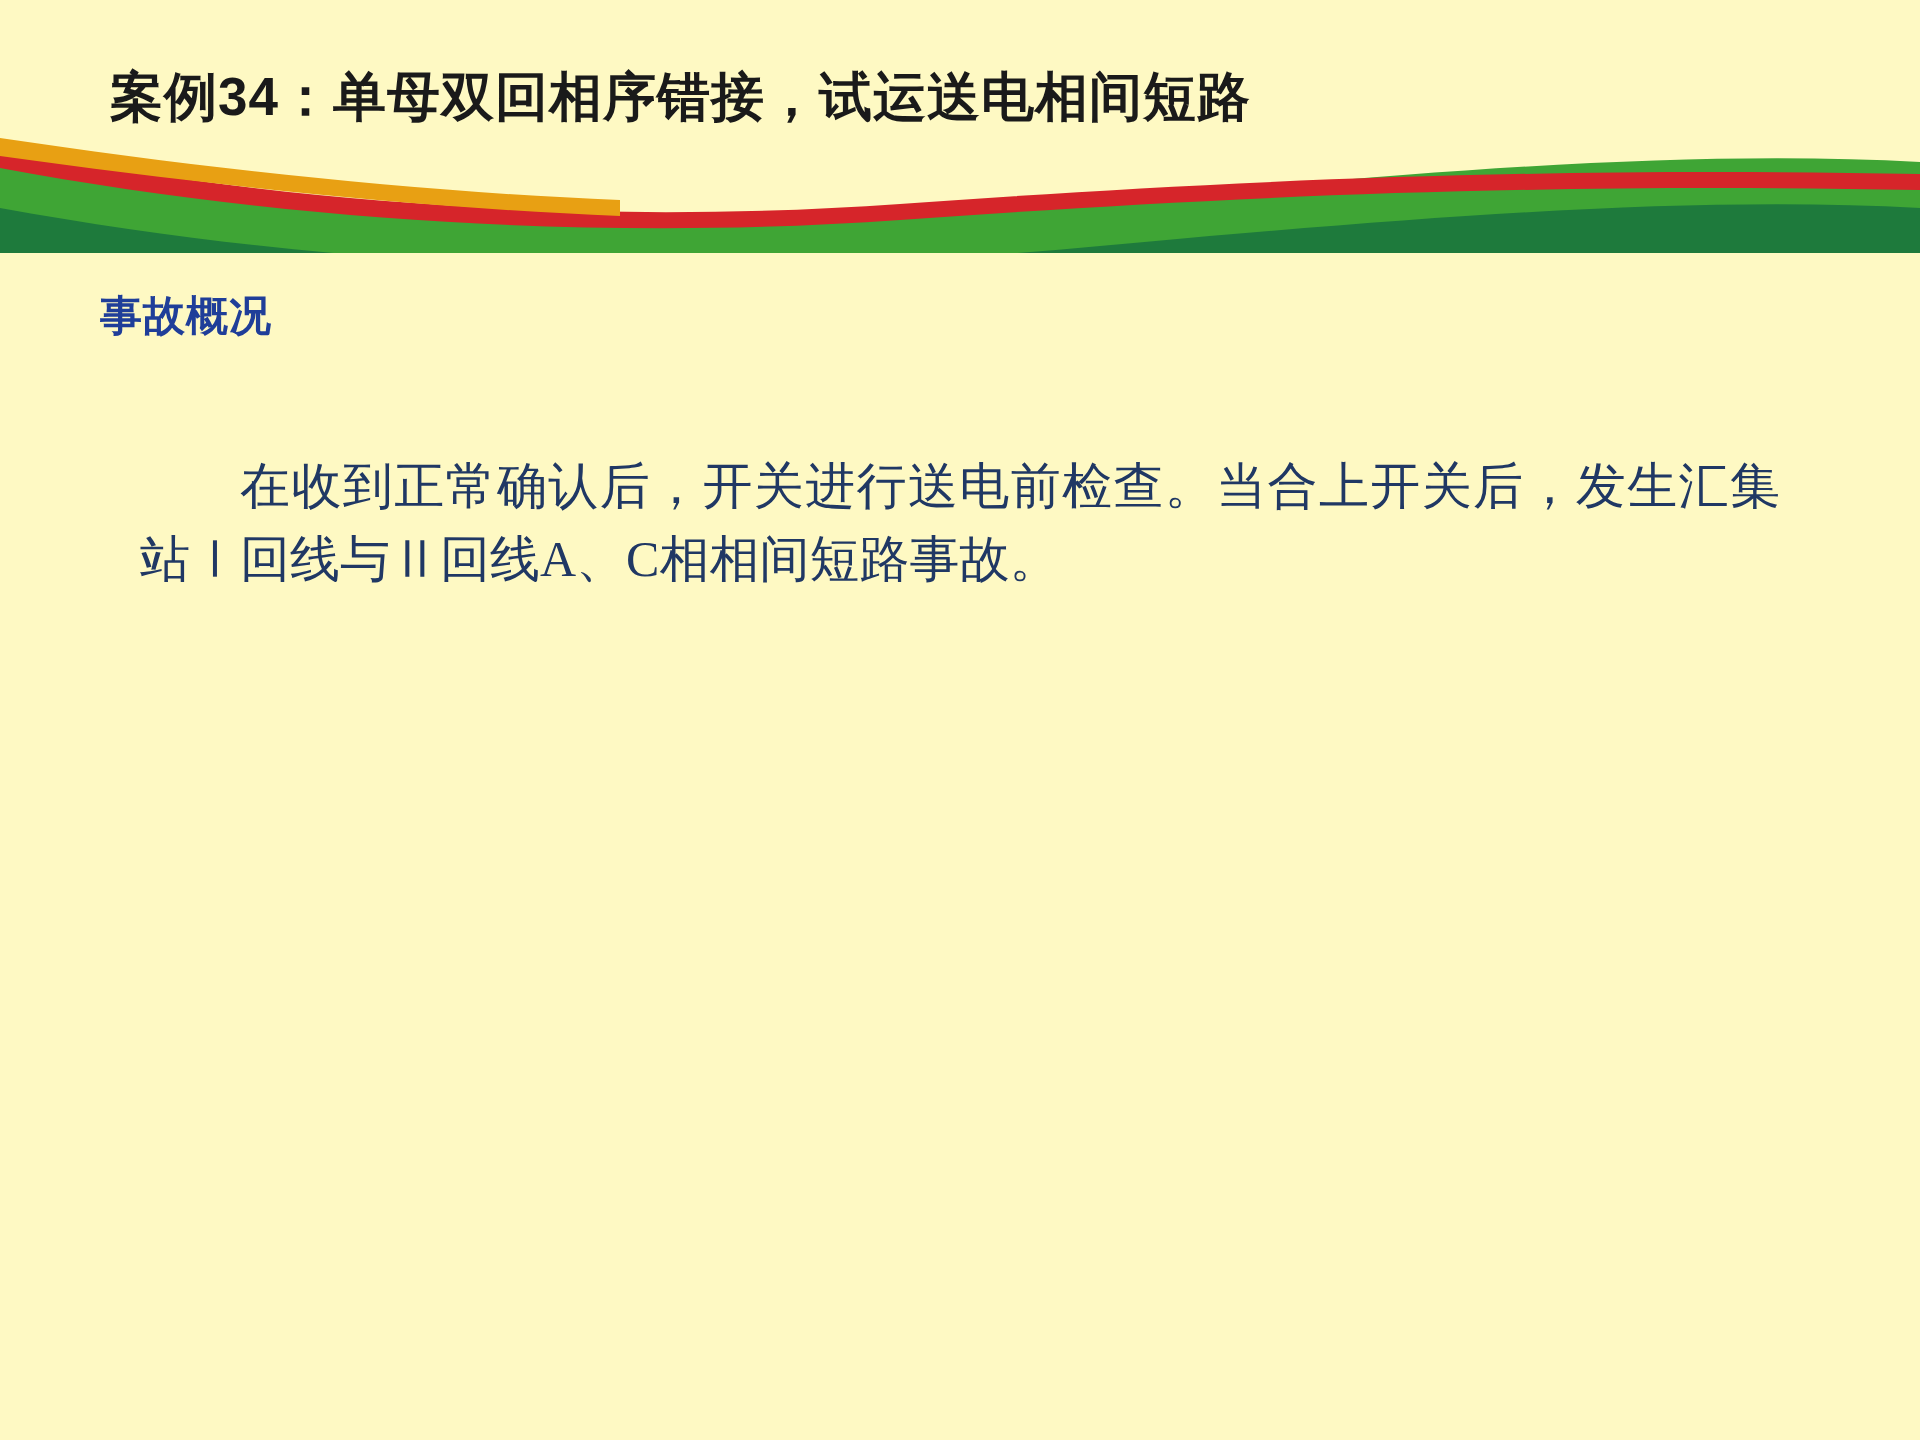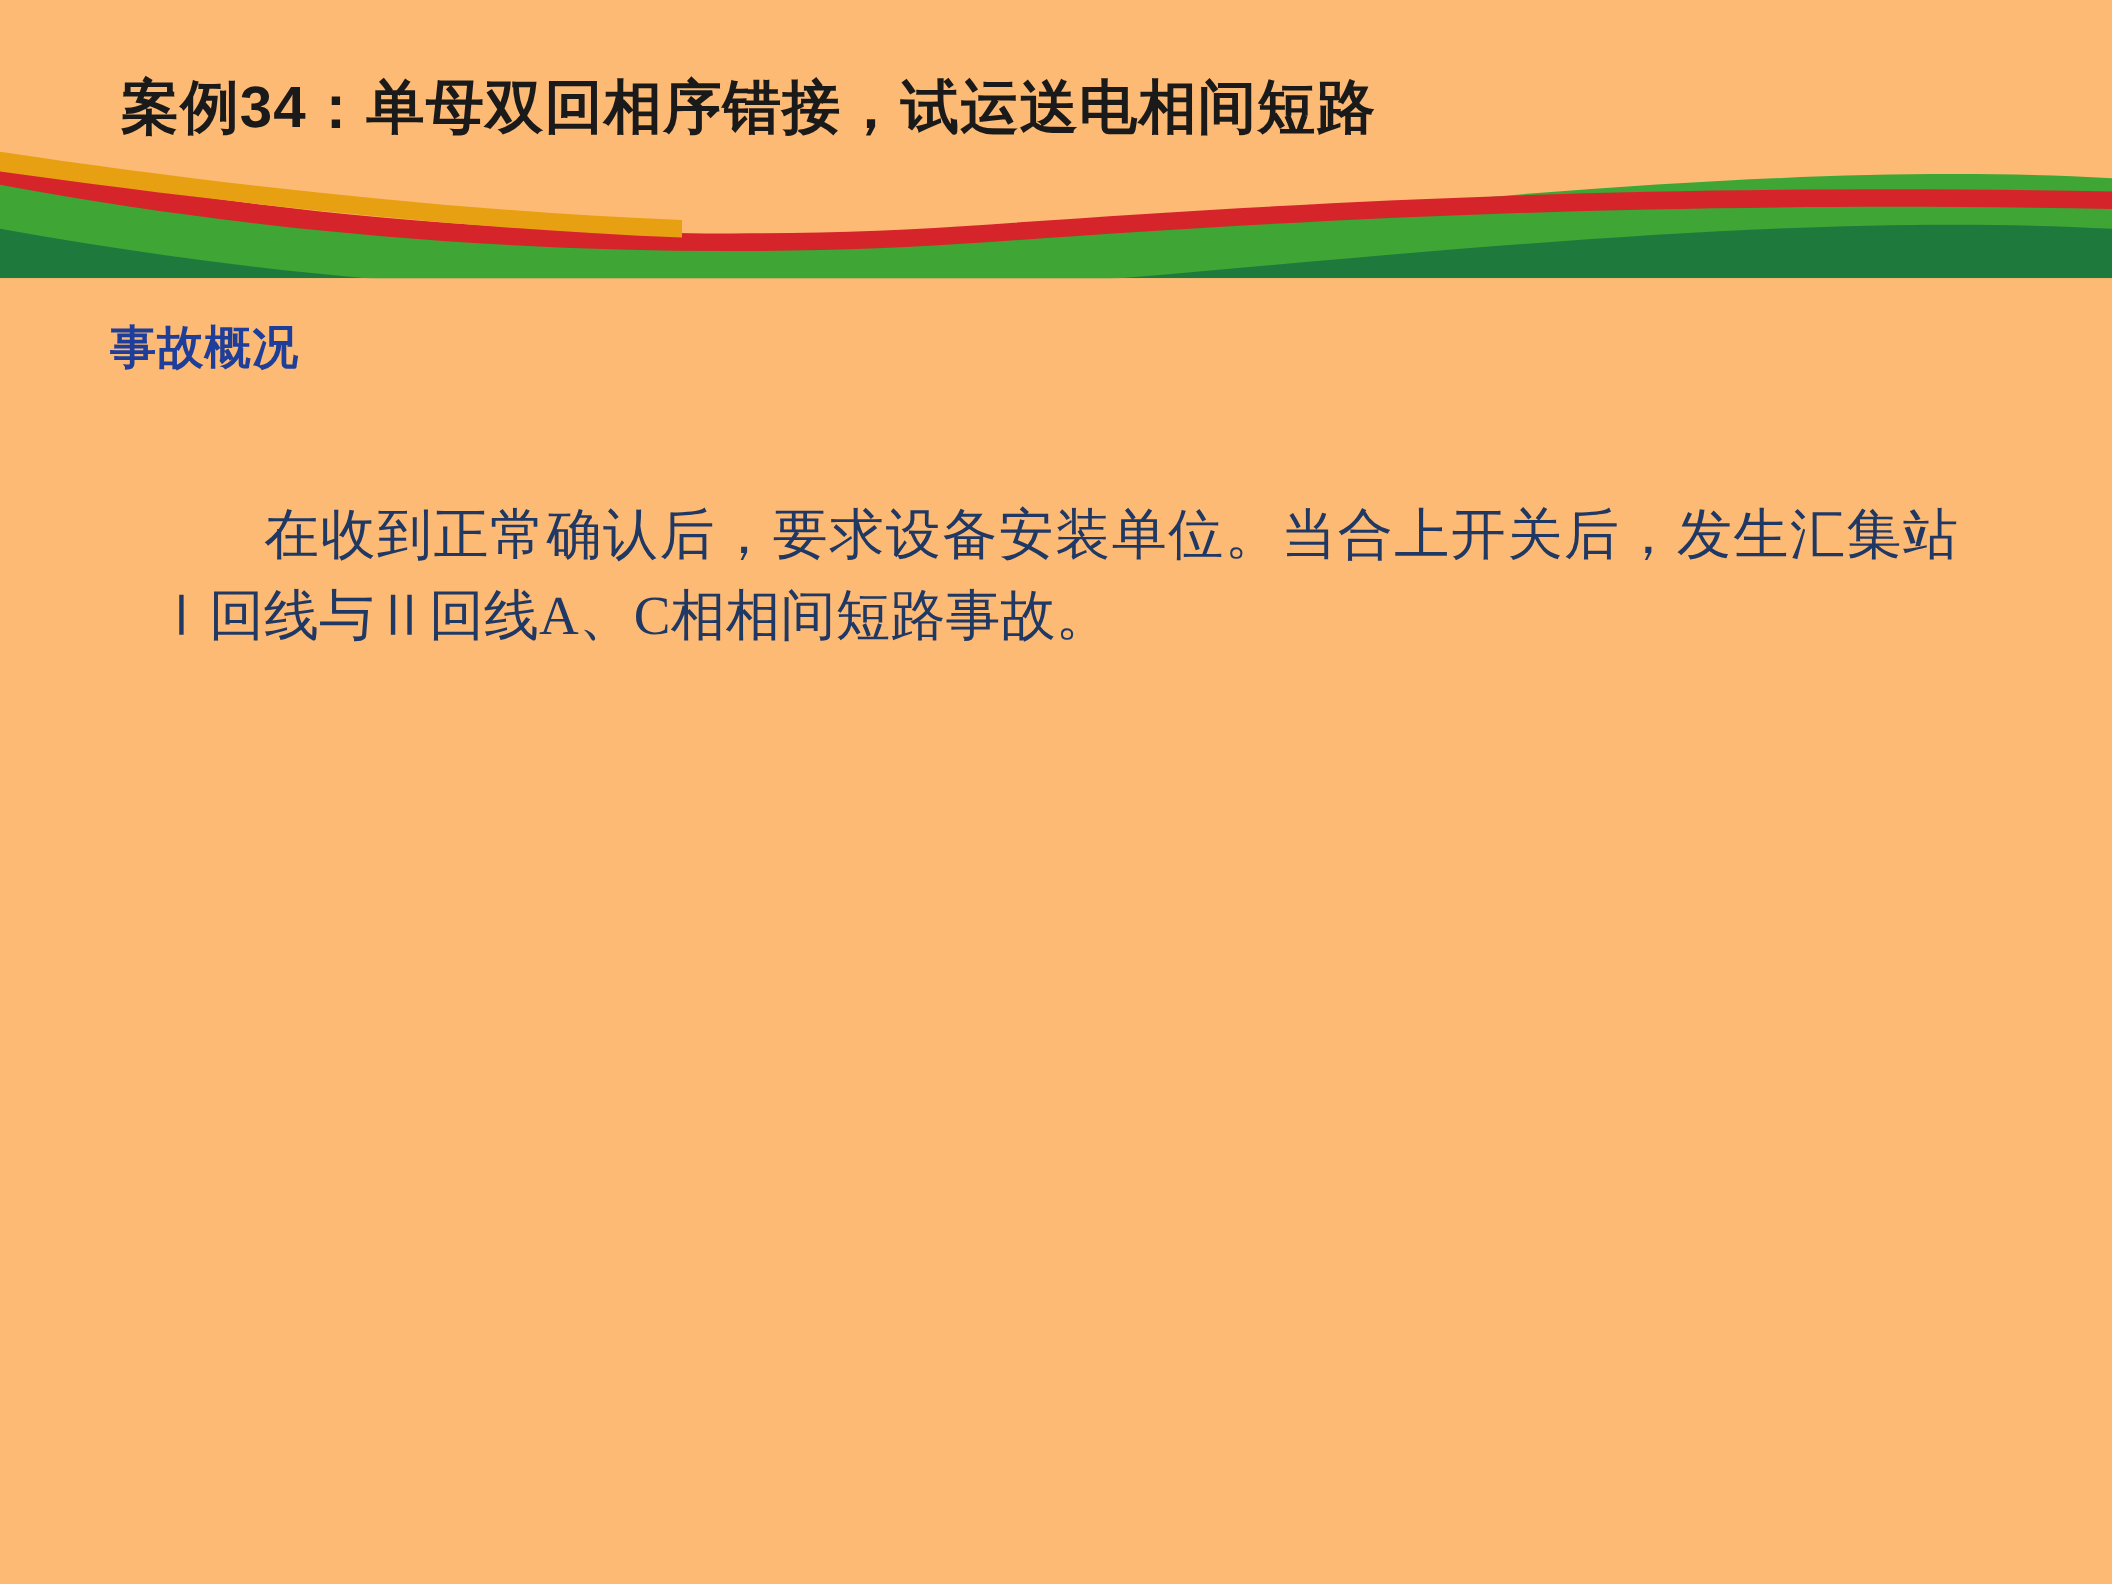--- a/index.html
+++ b/index.html
@@ -4,21 +4,21 @@
 <style>
   html, body {
     margin: 0;
     padding: 0;
     background: #ffffff;
   }
   .slide {
     position: relative;
     width: 1920px;
     height: 1440px;
-    background: #fdba74;
+    background: #fef9c3;
     overflow: hidden;
     font-family: "Liberation Sans", sans-serif;
   }
 
   
   .header {
     position: absolute;
     top: 0;
     left: 0;
     width: 1920px;
@@ -91,16 +91,16 @@
 
       <path d="M0,10 C300,70 620,86 900,66 C1180,46 1500,28 1920,36 L1920,52 C1500,44 1180,62 900,82 C620,102 300,86 0,30 Z" fill="#D6252A"></path>
 
       <path d="M0,0 C200,30 420,54 620,62 L620,78 C420,70 200,46 0,18 Z" fill="#E8A013"></path>
     </svg>
   </div>
 
   <div class="section-heading">事故概况</div>
 
   <div class="body-text">
-    <p class="para">在收到正常确认后，要求设备安装单位。当合上开关后，发生汇集站Ⅰ回线与Ⅱ回线A、C相相间短路事故。</p>
+    <p class="para">在收到正常确认后，开关进行送电前检查。当合上开关后，发生汇集站Ⅰ回线与Ⅱ回线A、C相相间短路事故。</p>
   </div>
 
 </div>
 
 </body></html>

